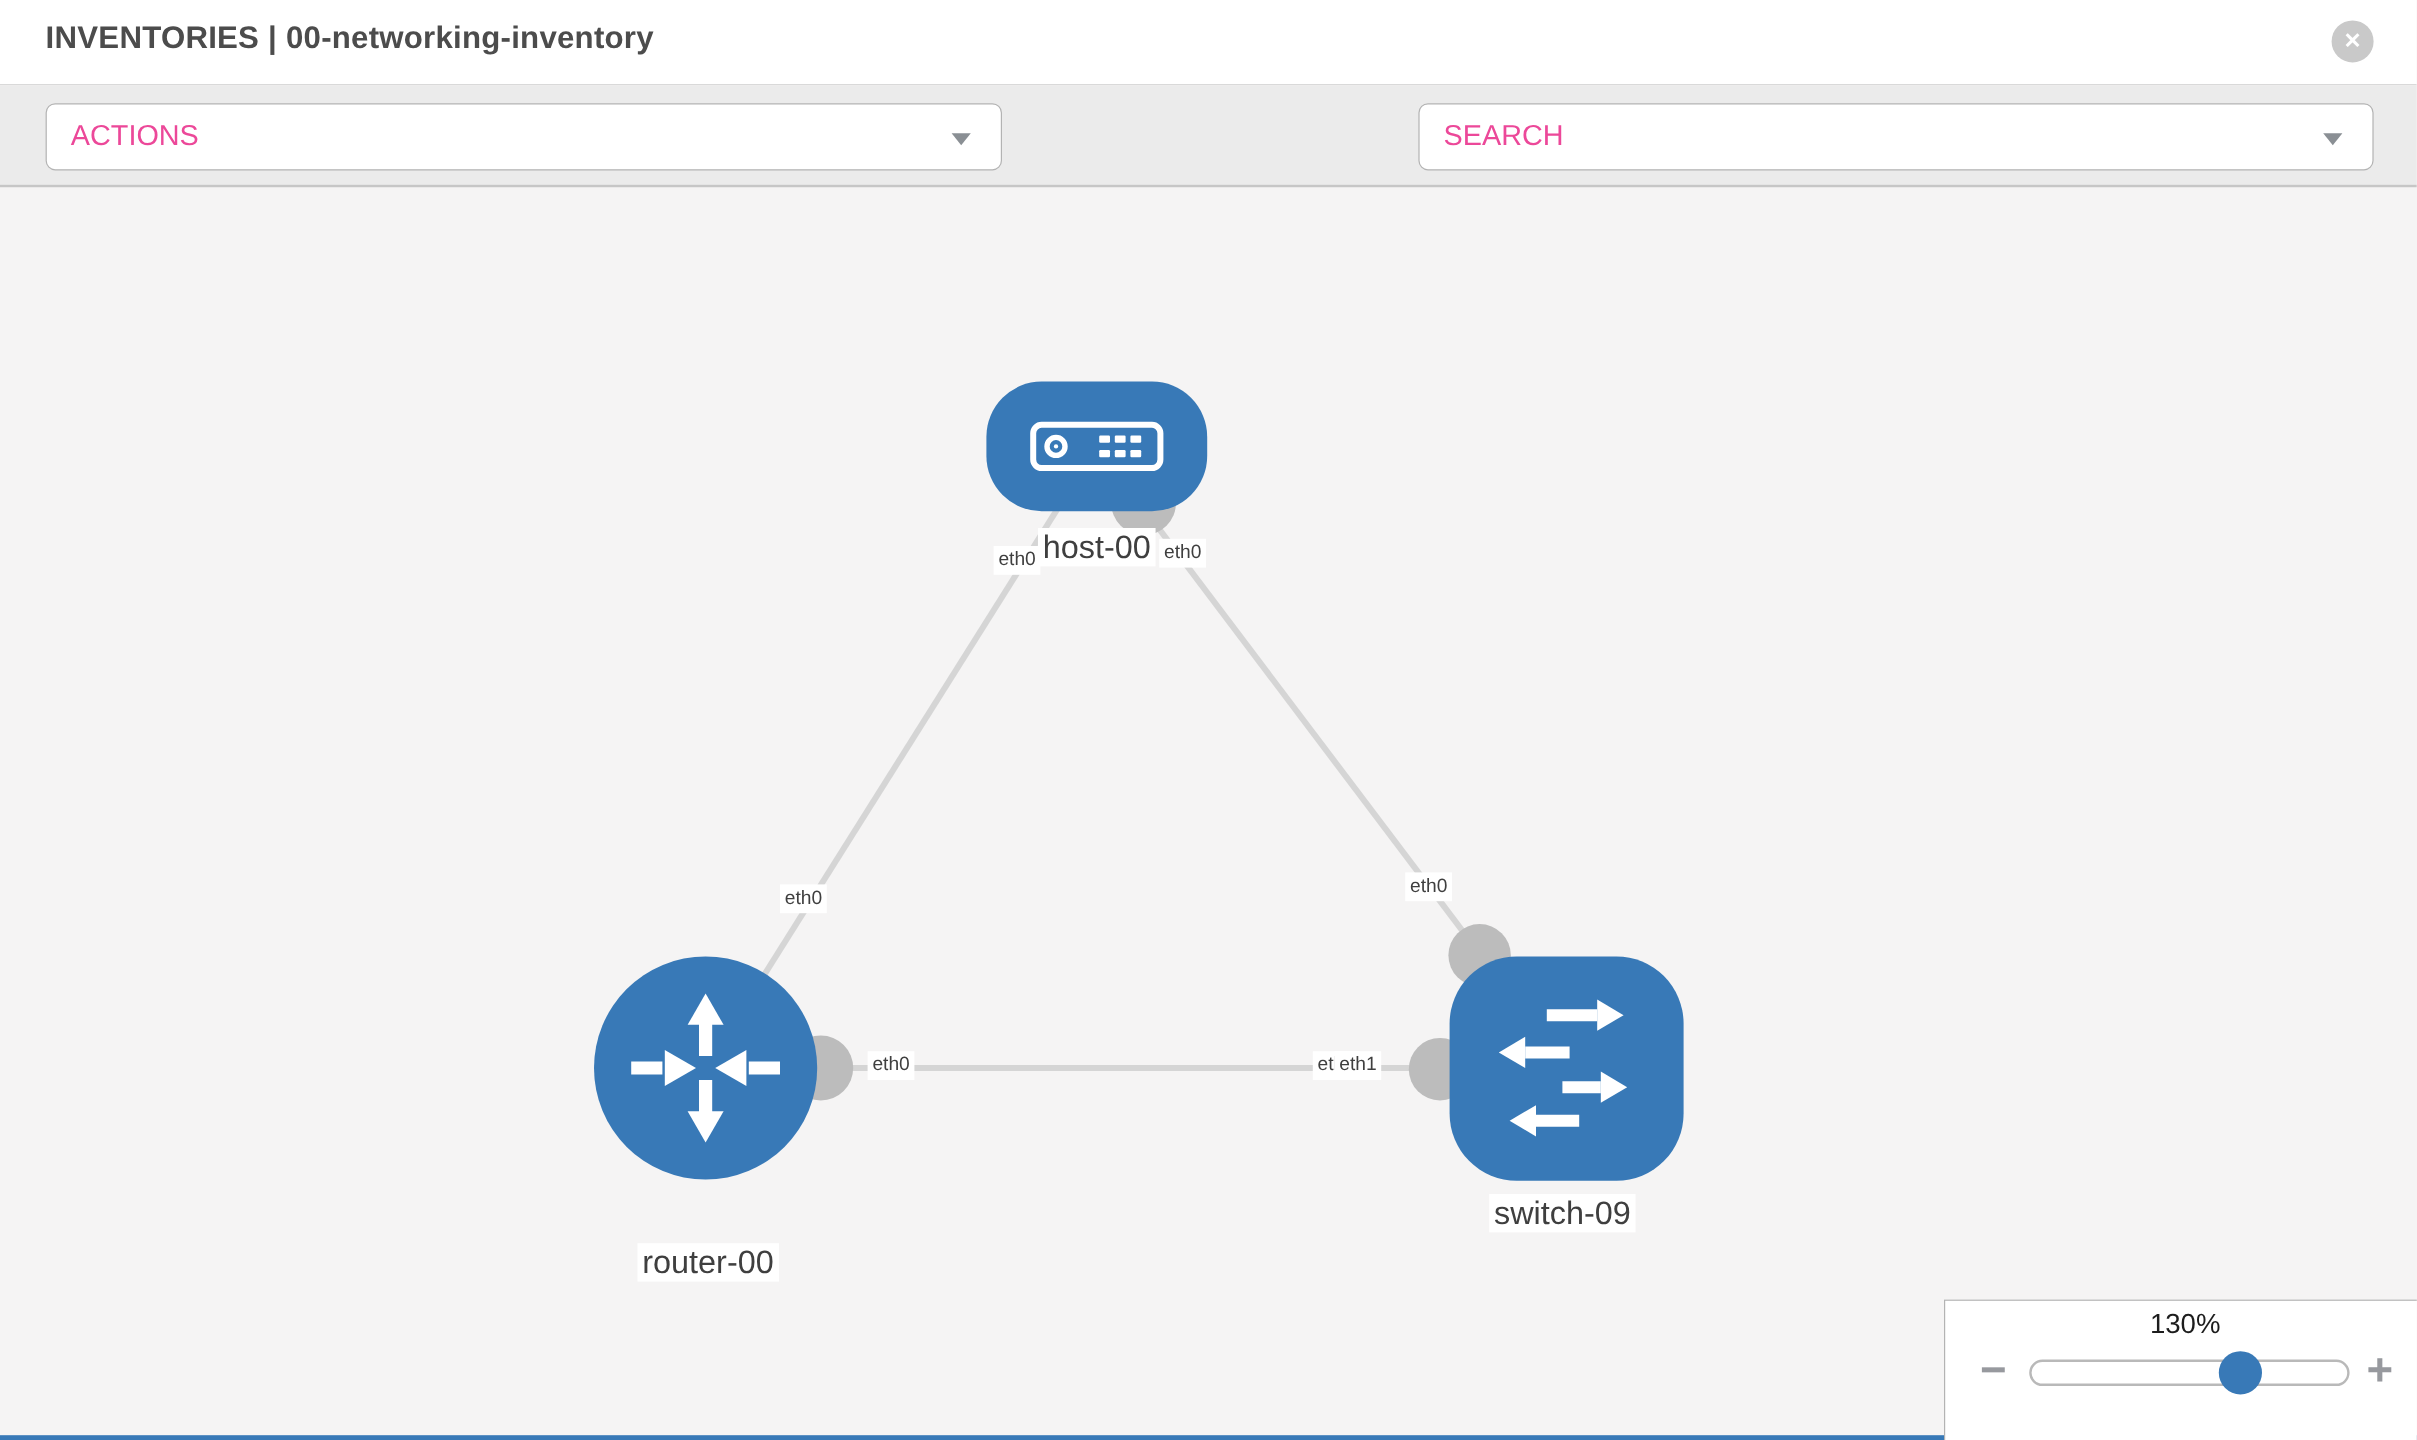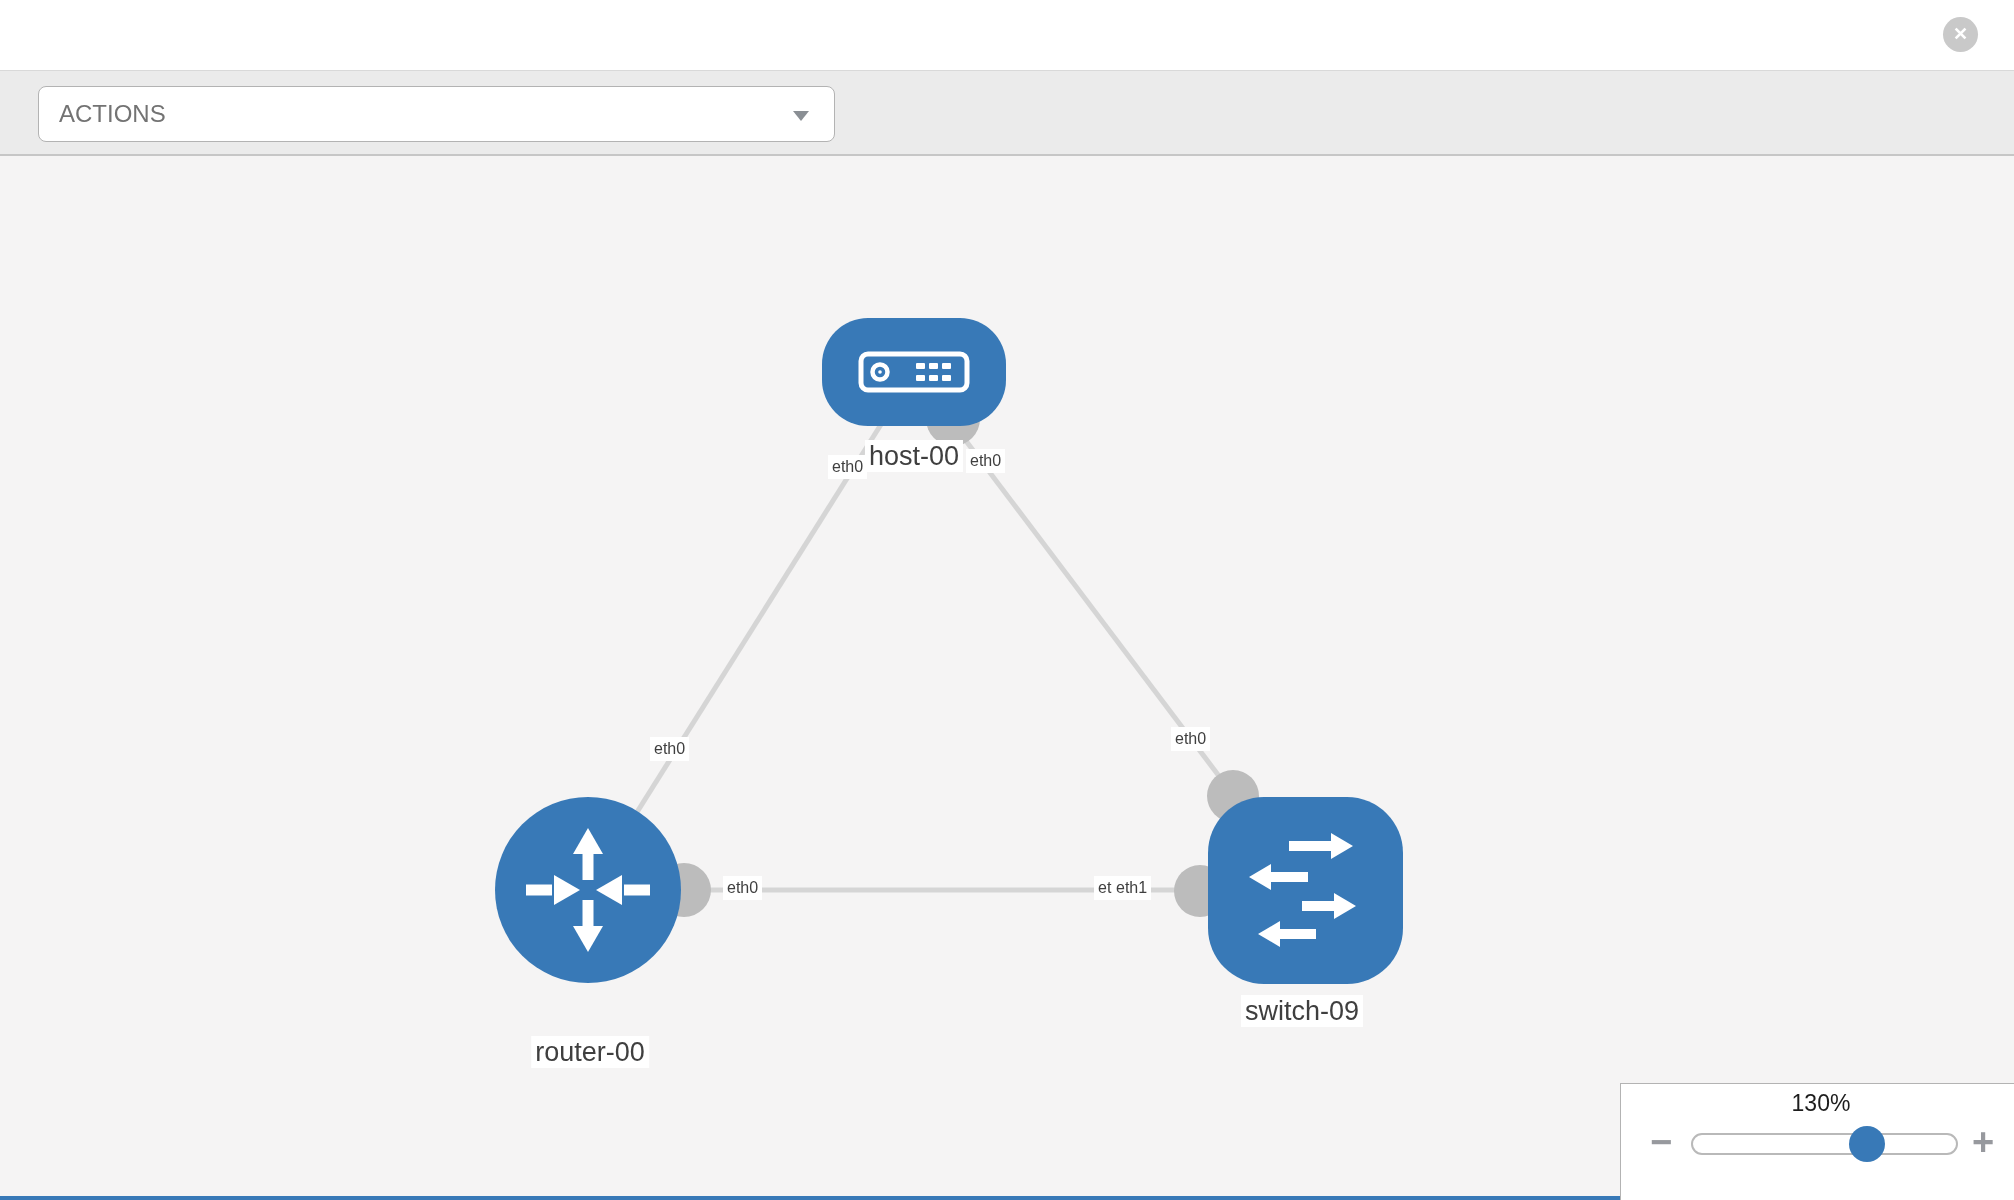--- a/index.html
+++ b/index.html
@@ -27,21 +27,21 @@
   }
 
   
   .toolbar {
     position:absolute; left:0; top:71px; width:2014px; height:85px;
     background:#ebebeb; border-bottom:2px solid #c6c6c6;
   }
   .select-box {
     position:absolute; top:15px; height:56px;
     background:#ffffff; border:1px solid #b3b3b3; border-radius:8px;
-    font-size:24px; color:#737373; line-height:54px; padding-left:20px;
+    font-size:24px; color:#ec4899; line-height:54px; padding-left:20px;
     cursor:pointer;
   }
   .select-box .caret {
     position:absolute; right:25px; top:24px; width:0; height:0;
     border-left:8px solid transparent; border-right:8px solid transparent;
     border-top:10px solid #8a8f94;
   }
   .actions-box { left:38px;  width:797px; }
   .search-box  { left:1182px; width:796px; }
   .tool-icon { position:absolute; top:96px; width:36px; height:36px; cursor:pointer; }
@@ -93,20 +93,21 @@
 
   .footer-strip {
     position:absolute; left:0; bottom:0; width:2014px; height:4px;
     background:#3879b7; z-index:5;
   }
 </style>
 </head>
 <body>
 
 <div class="header">
+  <div class="page-title">INVENTORIES | 00-networking-inventory</div>
   <div class="close-btn">✕</div>
 </div>
 
 <div class="toolbar">
   <div class="select-box actions-box">
     <span>ACTIONS</span>
     <span class="caret"></span>
   </div>
 
   <svg class="tool-icon wrench-pos" viewBox="0 0 32 32">
@@ -117,20 +118,24 @@
     </g>
   </svg>
 
   <svg class="tool-icon key-pos" viewBox="0 0 32 32">
     <circle cx="9.5" cy="8.5" r="5.2" fill="none" stroke="#82878d" stroke-width="4"></circle>
     <line x1="13.5" y1="12.5" x2="26" y2="25" stroke="#82878d" stroke-width="4.2" stroke-linecap="round"></line>
     <line x1="20.8" y1="19.8" x2="17.6" y2="23" stroke="#82878d" stroke-width="3.6" stroke-linecap="round"></line>
     <line x1="25.8" y1="24.8" x2="22.6" y2="28" stroke="#82878d" stroke-width="3.6" stroke-linecap="round"></line>
   </svg>
 
+  <div class="select-box search-box">
+    <span>SEARCH</span>
+    <span class="caret"></span>
+  </div>
 </div>
 
 <div class="canvas">
 
   <svg class="graph-svg" width="2014" height="1042" viewBox="0 158 2014 1042">
 
     <line x1="914" y1="372" x2="588" y2="890" stroke="#d5d5d5" stroke-width="5"></line>
     <line x1="914" y1="372" x2="1305" y2="890" stroke="#d5d5d5" stroke-width="5"></line>
     <line x1="588" y1="890" x2="1305" y2="890" stroke="#d5d5d5" stroke-width="5"></line>
 

